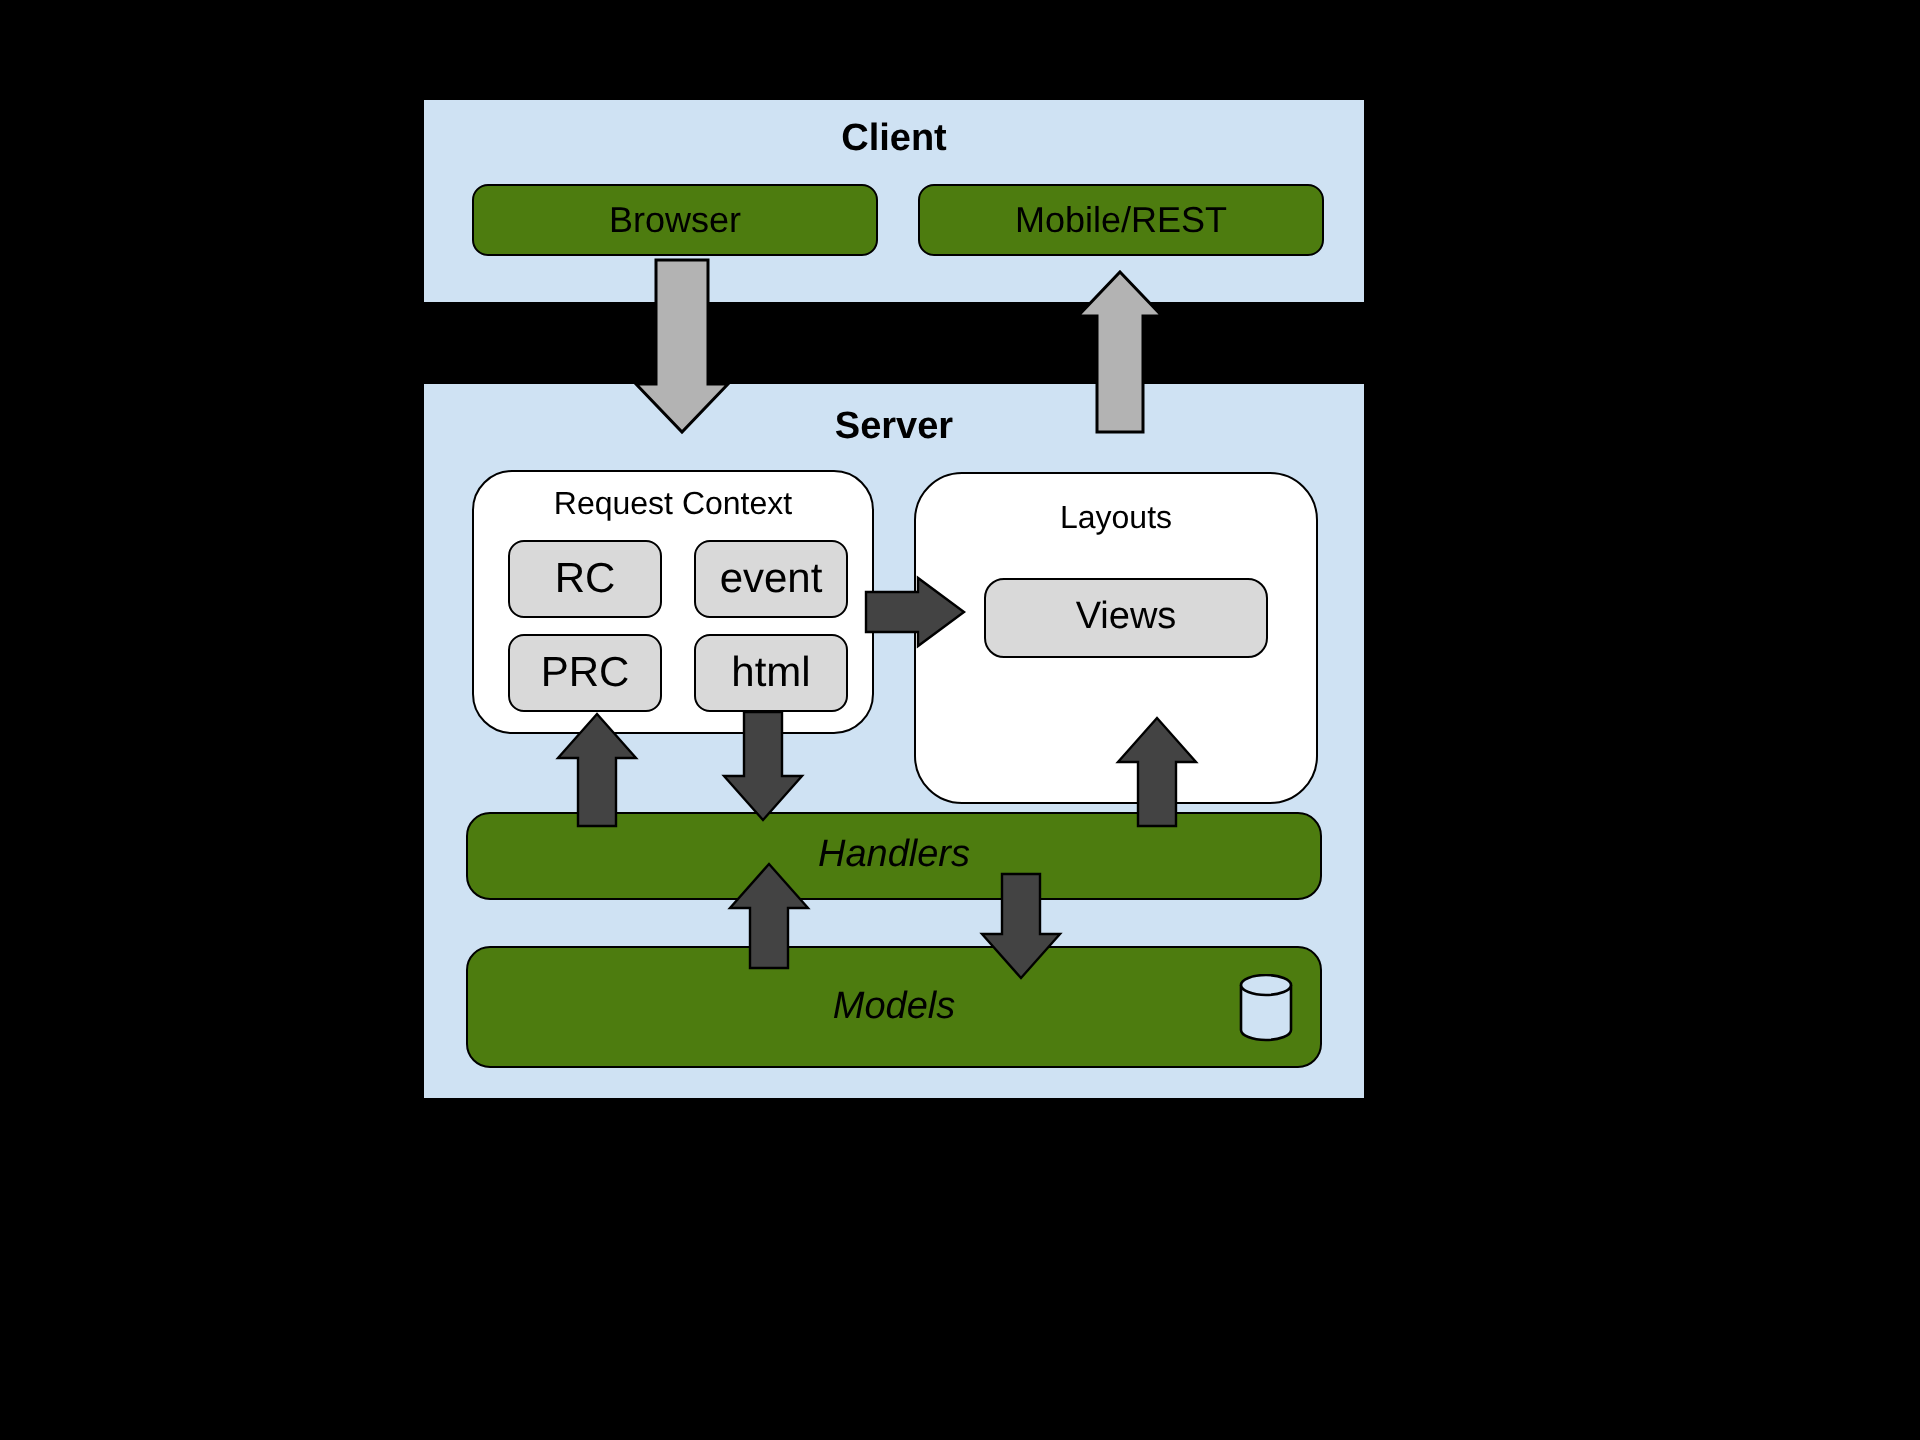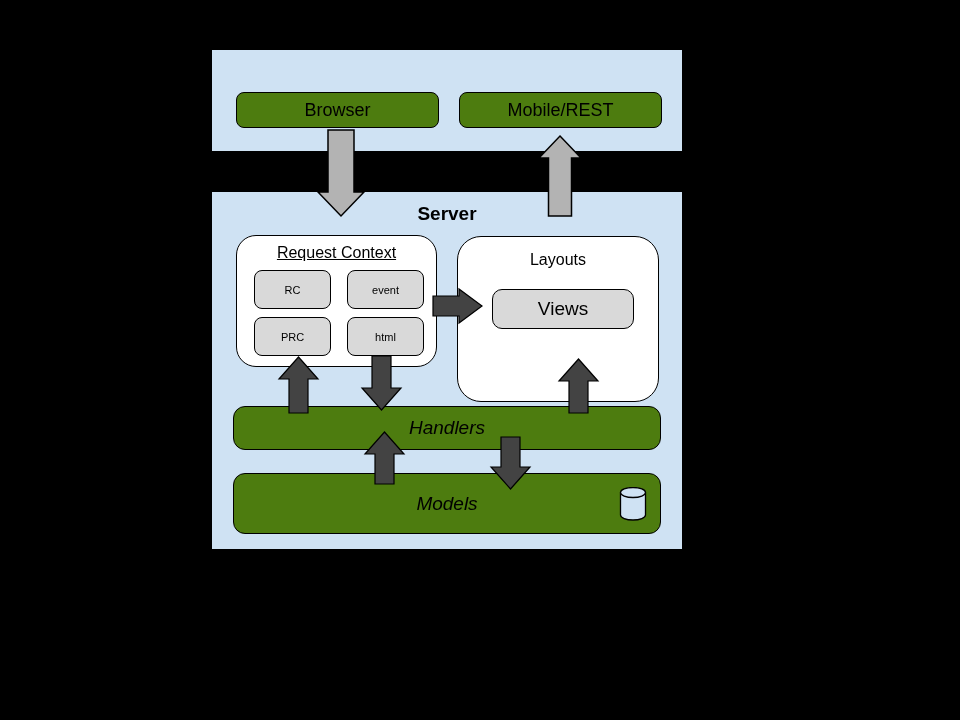--- a/index.html
+++ b/index.html
@@ -52,50 +52,51 @@
     font-size: 16px;
   }
   .chip {
     position: absolute;
     background: #d9d9d9;
     border: 1.5px solid #000;
     border-radius: 8px;
     display: flex;
     align-items: center;
     justify-content: center;
-    font-size: 11px;
+    font-size: 21px;
     box-sizing: border-box;
   }
   .chip.views { border-radius: 10px; font-size: 19px; }
   .arrow { position: absolute; z-index: 5; overflow: visible; }
   .arrow polygon { stroke: #000; }
   .arrow.light polygon { stroke-width: 1.5; }
   .arrow.dark polygon { stroke-width: 1.2; }
   .db-icon { position: absolute; z-index: 3; }
   .db-icon path, .db-icon ellipse { stroke: #000; stroke-width: 1.3; }
 </style>
 </head>
 <body>
 
 <div class="stage">
 
   <section class="panel" style="left:212px; top:50px; width:470px; height:101px;">
+    <div class="panel-title" style="top:9px;">Client</div>
     <div class="node" style="left:24px; top:42px; width:203px; height:36px;">
       <span>Browser</span>
     </div>
     <div class="node" style="left:247px; top:42px; width:203px; height:36px;">
       <span>Mobile/REST</span>
     </div>
   </section>
 
   <section class="panel" style="left:212px; top:192px; width:470px; height:357px;">
     <div class="panel-title" style="top:11px;">Server</div>
 
     <div class="group" style="left:24px; top:43px; width:201px; height:132px; border-radius:20px;">
-      <div class="group-title" style="top:8px;text-decoration:underline;">Request Context</div>
+      <div class="group-title" style="top:8px;">Request Context</div>
       <div class="chip" style="left:17px; top:34px; width:77px; height:39px;">
         <span>RC</span>
       </div>
       <div class="chip" style="left:110px; top:34px; width:77px; height:39px;">
         <span>event</span>
       </div>
       <div class="chip" style="left:17px; top:81px; width:77px; height:39px;">
         <span>PRC</span>
       </div>
       <div class="chip" style="left:110px; top:81px; width:77px; height:39px;">

